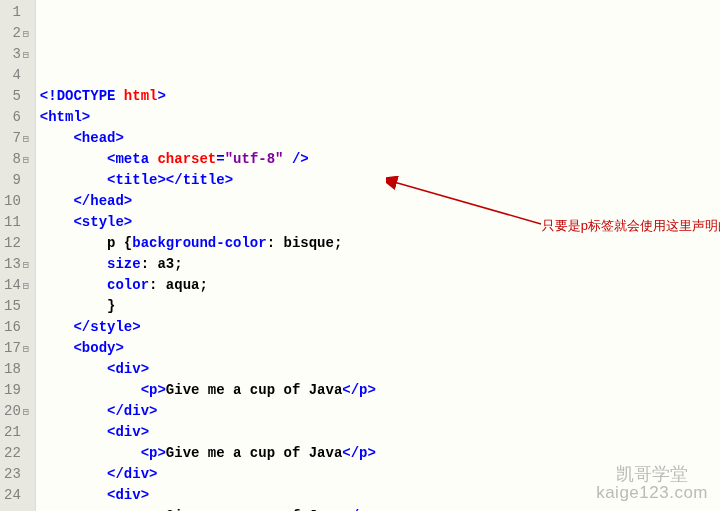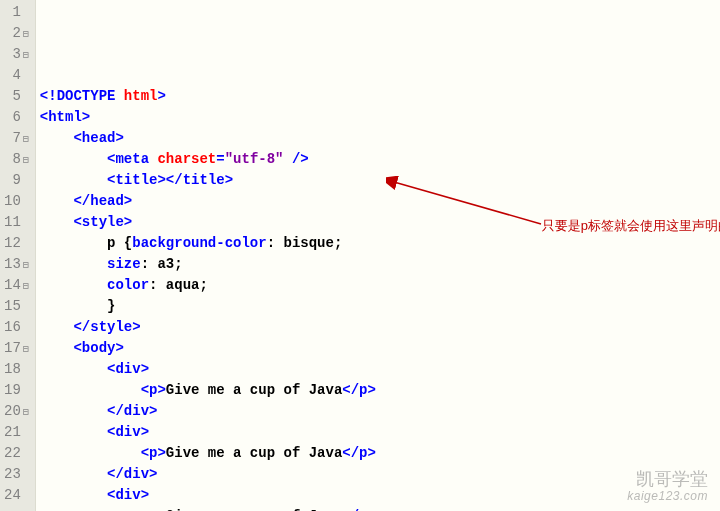--- a/index.html
+++ b/index.html
@@ -68,29 +68,28 @@
     line-height: 1.5;
     width: 180px;
   }
   .watermark {
     position: absolute;
     right: 12px;
     bottom: 8px;
     font-family: "KaiTi", "STKaiti", serif;
     color: rgba(120,120,120,0.5);
     font-size: 18px;
-    text-align: right;
+    text-align: center;
     line-height: 1.1;
     pointer-events: none;
   }
   .watermark .sub {
-    font-size: 12px;
+    font-size: 17px;
     font-family: Arial, sans-serif;
     letter-spacing: 0.5px;
-    font-style: italic;
   }
 </style>
 </head>
 <body>
 
 <div class="editor">
   <div class="gutter">
       <div class="ln">1<span class="fold"></span></div>
       <div class="ln">2<span class="fold">⊟</span></div>
       <div class="ln">3<span class="fold">⊟</span></div>

